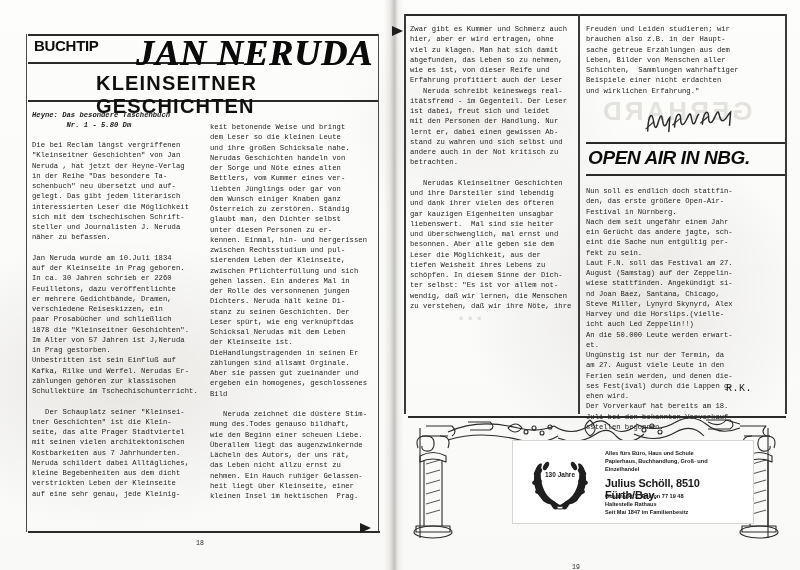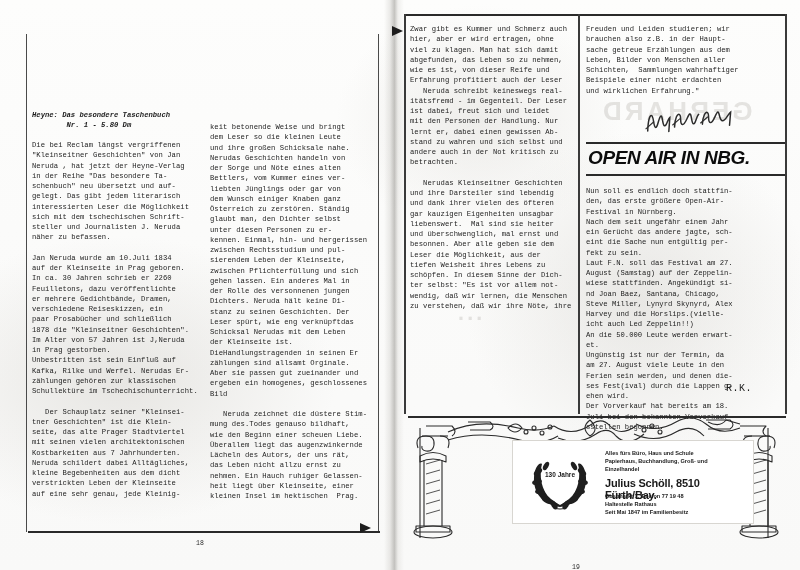--- a/index.html
+++ b/index.html
@@ -220,20 +220,29 @@
   <div class="ghost" style="left:600px; top:96px; font-size:26px;">GERHARD</div>
   <div class="ghost" style="left:455px; top:300px; font-size:22px;">...</div>
 
   <div id="gutter"></div>
 
   <div class="page" id="page-left">
 
     <div class="rule" id="lp-side-left"></div>
     <div class="rule" id="lp-side-right"></div>
 
+    <div id="left-header">
+      <div class="rule" id="hdr-rule-top"></div>
+      <div class="rule" id="hdr-rule-mid"></div>
+      <div class="rule" id="hdr-rule-bot"></div>
+
+      <div id="buchtip">BUCHTIP</div>
+      <div id="jan-neruda">JAN NERUDA</div>
+      <div id="kleinseitner">KLEINSEITNER GESCHICHTEN</div>
+    </div>
 
     <div class="masthead-sub">Heyne: Das besondere Taschenbuch
         Nr. 1 - 5.80 Dm</div>
 
     <div class="col" id="lp-col1" style="top:106px;">Die bei Reclam längst vergriffenen
 "Kleinseitner Geschichten" von Jan
 Neruda , hat jetzt der Heyne-Verlag
 in der Reihe "Das besondere Ta-
 schenbuch" neu übersetzt und auf-
 gelegt. Das gibt jedem literarisch

